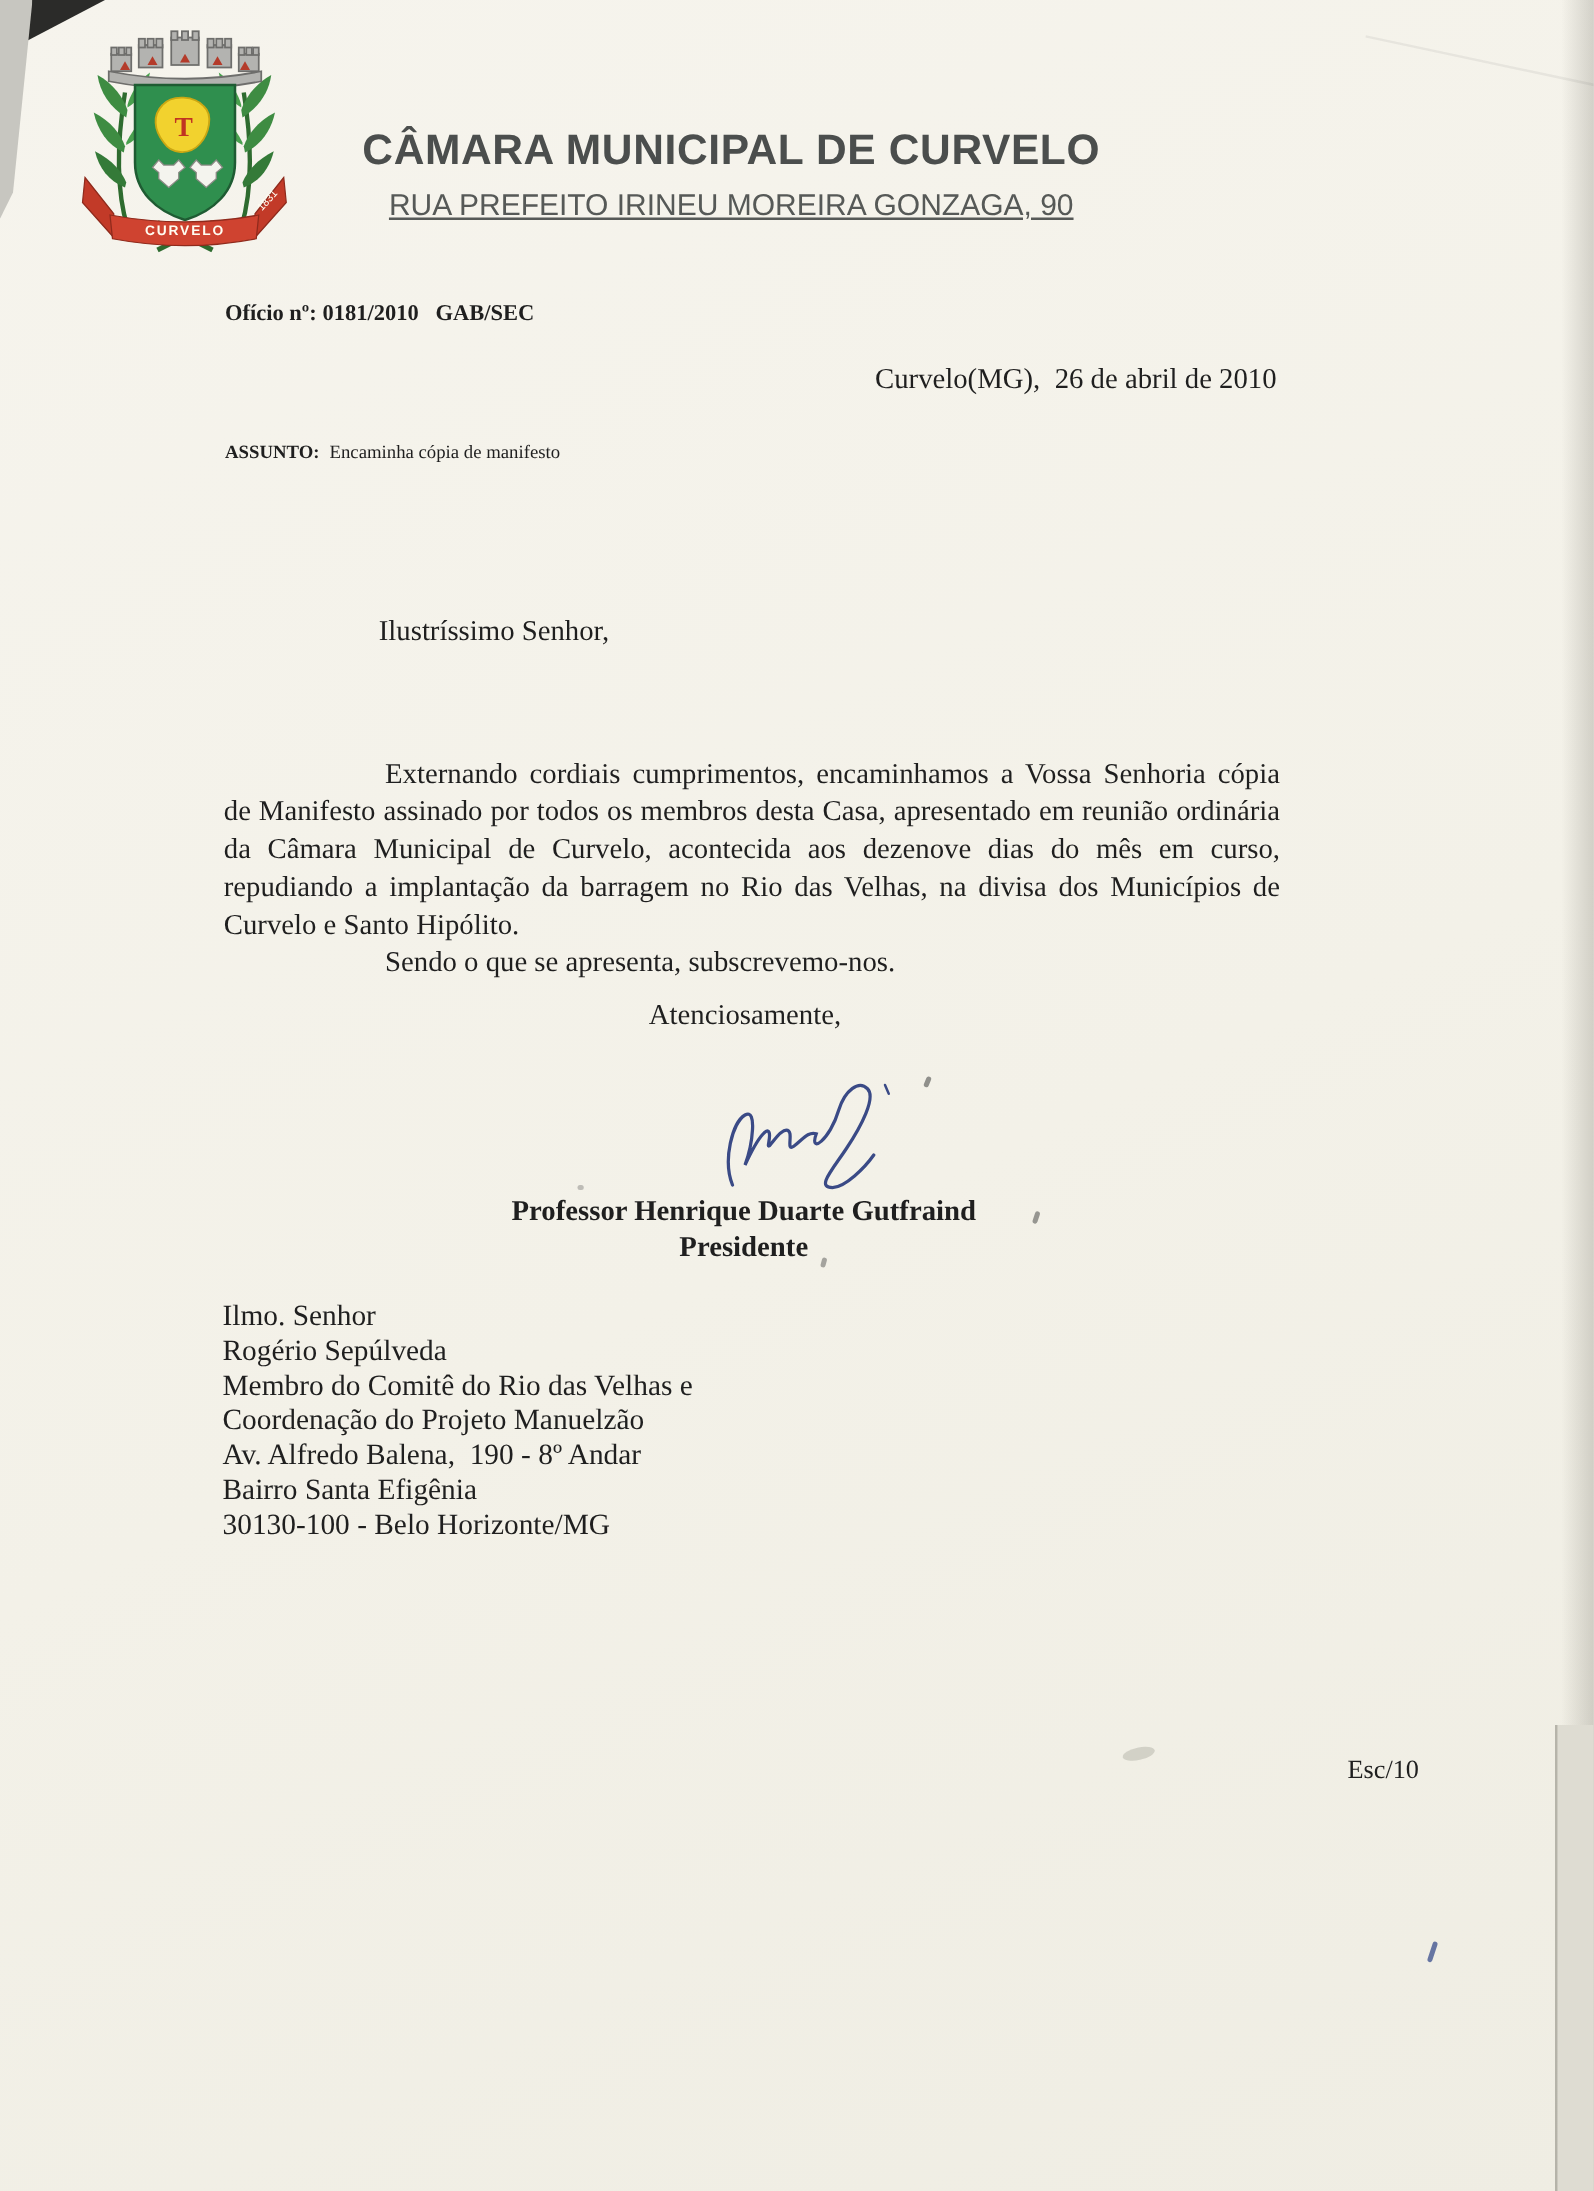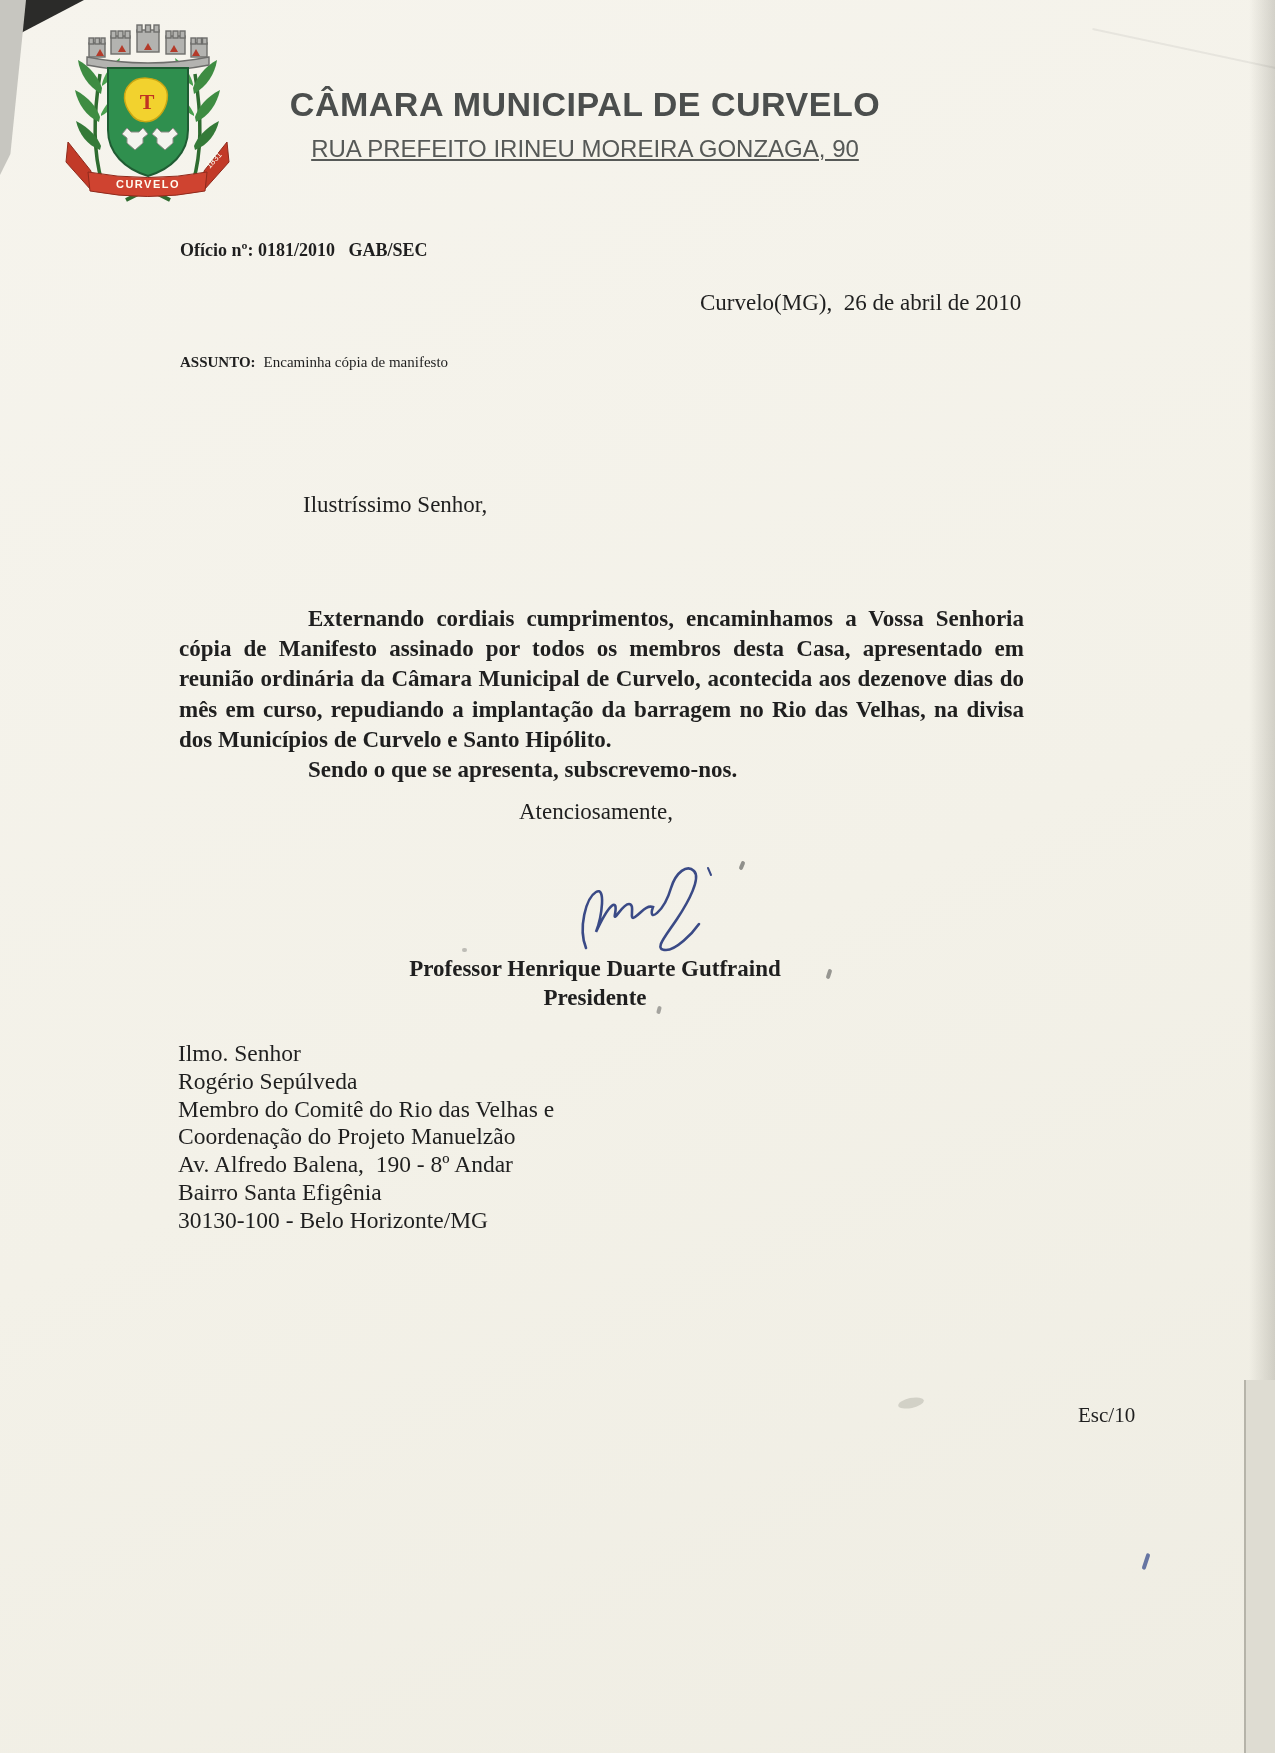--- a/index.html
+++ b/index.html
@@ -20,37 +20,37 @@
   .edge-right-line { position:absolute; left:1244px; top:1380px; width:2px; height:373px;
     background:rgba(110,108,98,0.45); }
   .corner-br-bg { position:absolute; left:1246px; top:1380px; width:29px; height:373px;
     background:#dedcd2; }
   .crease-tr { position:absolute; left:1090px; top:52px; width:230px; height:2px;
     background:rgba(60,60,55,0.07); transform:rotate(12deg); }
 
   
   .header-text { position:absolute; left:245px; top:84px; width:680px; text-align:center;
     font-family:"Liberation Sans", sans-serif; }
-  .org-name { font-size:34px; font-weight:bold; color:#4b4e4d; letter-spacing:0.5px; line-height:40px; }
+  .org-name { font-size:34px; font-weight:bold; color:#4b4e4d; letter-spacing:0.5px; line-height:40px;margin-top:16px; }
   .org-addr { font-size:24px; color:#565957; line-height:29px;text-decoration:underline; }
   .org-addr.first { margin-top:10px; }
   .crest { position:absolute; left:60px; top:22px; }
 
   
   .oficio { position:absolute; left:180px; top:240px; font-size:18px; font-weight:bold; }
   .dateline { position:absolute; left:700px; top:290px; font-size:23px; }
   .subject { position:absolute; left:180px; top:354px; font-size:15px; }
   .subject-label { font-weight:bold; }
   .subject-text { margin-left:8px; }
 
   .salutation { position:absolute; left:303px; top:492px; font-size:23px; }
 
   .body-block { position:absolute; left:179px; top:604px; width:845px;
     font-size:23px; line-height:30.2px; text-align:justify; }
-  .body-block p { margin:0; text-indent:129px;font-weight:bold; }
+  .body-block p { margin:0; text-indent:129px; }
 
   .closing { position:absolute; left:519px; top:799px; font-size:23px; }
 
   .sig-svg { position:absolute; left:568px; top:858px; }
 
   .signer { position:absolute; left:330px; top:954px; width:530px; text-align:center;
     font-weight:bold; font-size:23px; line-height:29px; }
 
   .recipient { position:absolute; left:178px; top:1040px; font-size:23.5px; line-height:27.8px; }
 

